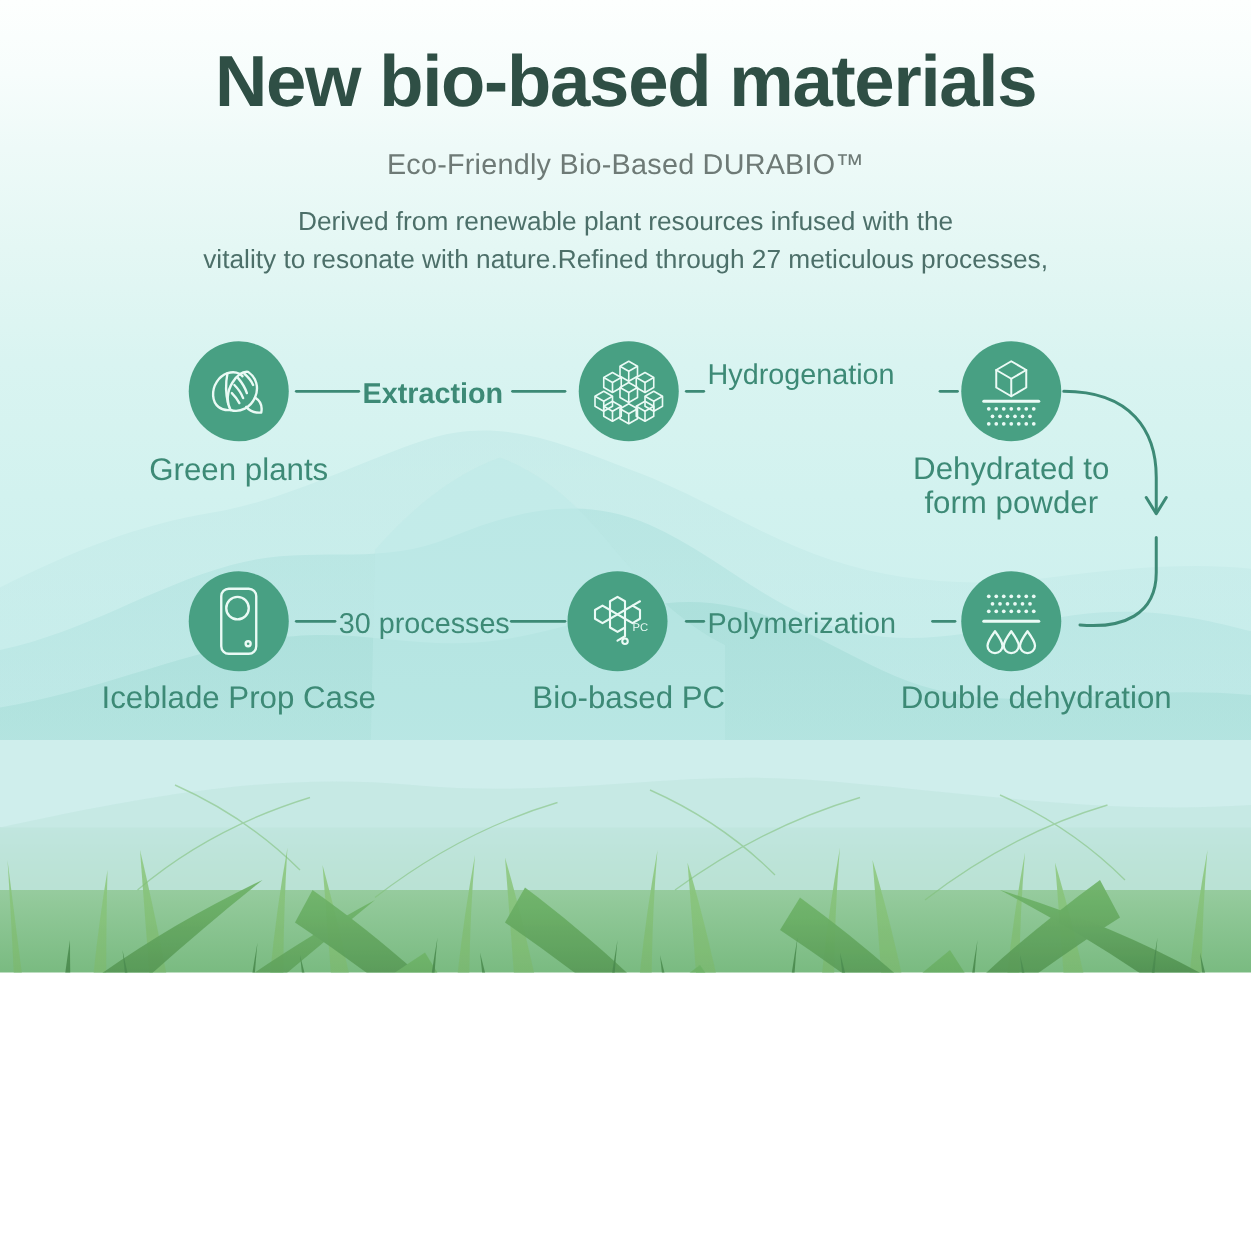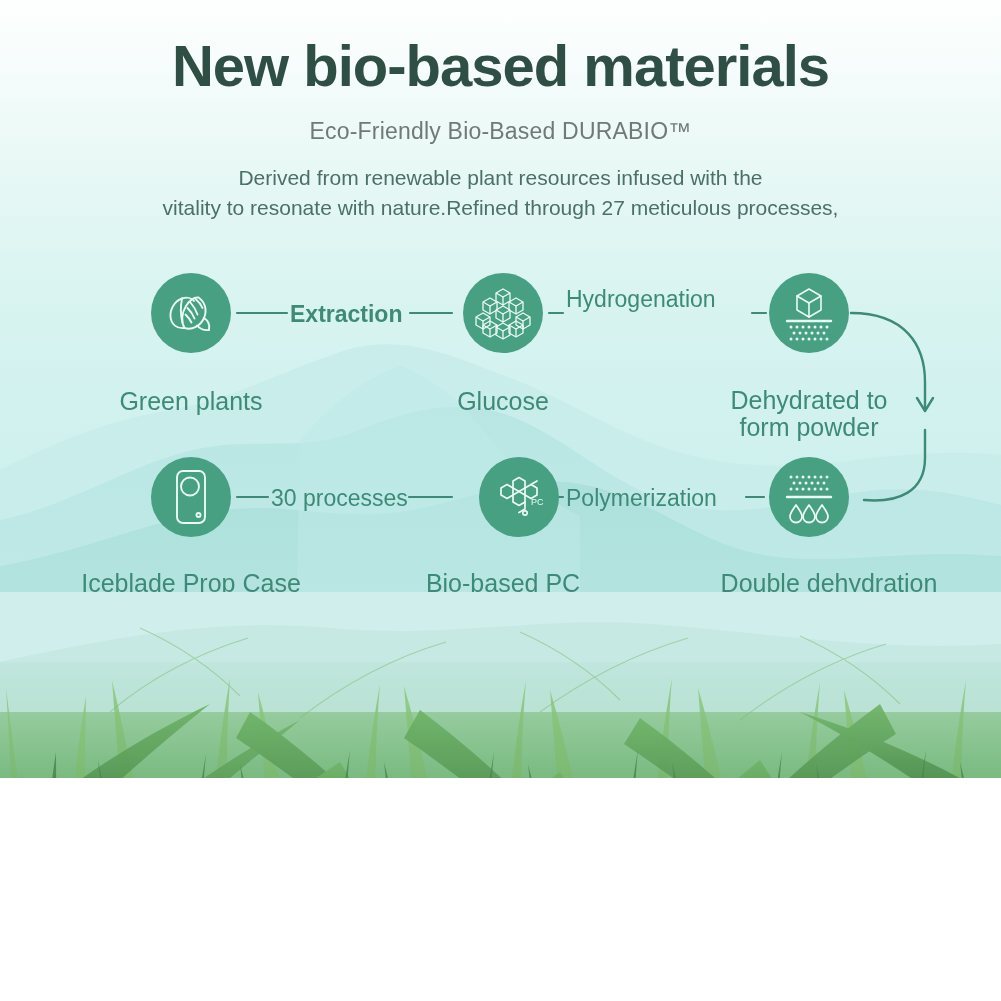--- a/index.html
+++ b/index.html
@@ -51,21 +51,21 @@
   
   .flow{position:absolute;left:0;top:0;width:1001px;height:620px;}
   .node{position:absolute;width:80px;height:80px;}
   .node .disc{
     width:80px;height:80px;border-radius:50%;
     background:#48a083;display:block;
   }
   .node .glyph{position:absolute;left:0;top:0;width:80px;height:80px;}
   .node-label{
     position:absolute;text-align:center;font-size:25px;color:#3d8a76;
-    line-height:1.12;white-space:nowrap;margin-top:25px;
+    line-height:1.12;white-space:nowrap;
   }
   .node-label.wrap{white-space:normal;line-height:1.08;}
   .conn-label{
     position:absolute;font-size:23px;color:#3d8a76;white-space:nowrap;
     background:transparent;
   }
   .flow-lines{position:absolute;left:0;top:0;width:1001px;height:620px;}
 </style>
 </head>
 <body>
@@ -196,21 +196,20 @@
               <path d="M53,56 L53,64"></path>
           </g>
           <g>
             <path d="M40,50 L47,54 L47,62 L40,66 L33,62 L33,54 Z"></path>
             <path d="M33,54 L40,58 L47,54"></path>
               <path d="M40,58 L40,66"></path>
           </g>
         </g>
       </svg>
     </div>
-    <div class="node-label" style="left:383px;top:362px;width:240px;">Glucose</div>
 
     <div class="node" style="left:769px;top:273px;">
       <span class="disc"></span>
       <svg class="glyph" viewBox="0 0 80 80">
         <g stroke="#eafaf5" fill="none" stroke-linejoin="round" stroke-linecap="round">
           <g stroke-width="1.6">
             <path d="M40,16 L52,23 L52,37 L40,44 L28,37 L28,23 Z"></path>
             <path d="M28,23 L40,30 L52,23"></path>
               <path d="M40,30 L40,44"></path>
           </g>
@@ -273,21 +272,21 @@
         <line x1="18" y1="40" x2="62" y2="40" stroke="#eafaf5" stroke-width="2.4" stroke-linecap="round"></line>
         <g stroke="#eafaf5" stroke-width="1.8" fill="none" stroke-linejoin="round">
           <path d="M27,48 C31,53.5 33,56.5 33,59.5 C33,63 30.3,65.5 27,65.5 C23.7,65.5 21,63 21,59.5 C21,56.5 23,53.5 27,48 Z"></path>
           <path d="M40,48 C44,53.5 46,56.5 46,59.5 C46,63 43.3,65.5 40,65.5 C36.7,65.5 34,63 34,59.5 C34,56.5 36,53.5 40,48 Z"></path>
           <path d="M53,48 C57,53.5 59,56.5 59,59.5 C59,63 56.3,65.5 53,65.5 C49.7,65.5 47,63 47,59.5 C47,56.5 49,53.5 53,48 Z"></path>
         </g>
       </svg>
     </div>
     <div class="node-label" style="left:659px;top:544px;width:340px;">Double dehydration</div>
 
-    <div class="node" style="left:479px;top:457px;">
+    <div class="node" style="left:454px;top:457px;">
       <span class="disc"></span>
       <svg class="glyph" viewBox="0 0 80 80">
         <g stroke="#eafaf5" stroke-width="1.7" fill="none" stroke-linejoin="round" stroke-linecap="round">
           <path d="M22,31 L28,27.5 L34,31 L34,38 L28,41.5 L22,38 Z"></path>
           <path d="M34,24 L40,20.5 L46,24 L46,31 L40,34.5 L34,31 Z"></path>
           <path d="M34,38 L40,34.5 L46,38 L46,45 L40,48.5 L34,45 Z"></path>
           <path d="M46,31 L52,27.5 L58,31 L58,38 L52,41.5 L46,38 Z"></path>
           <path d="M52,27.5 L58,24"></path>
           <path d="M46,45 L46,52 L40,55.5"></path>
           <circle cx="46" cy="56" r="2.2"></circle>

